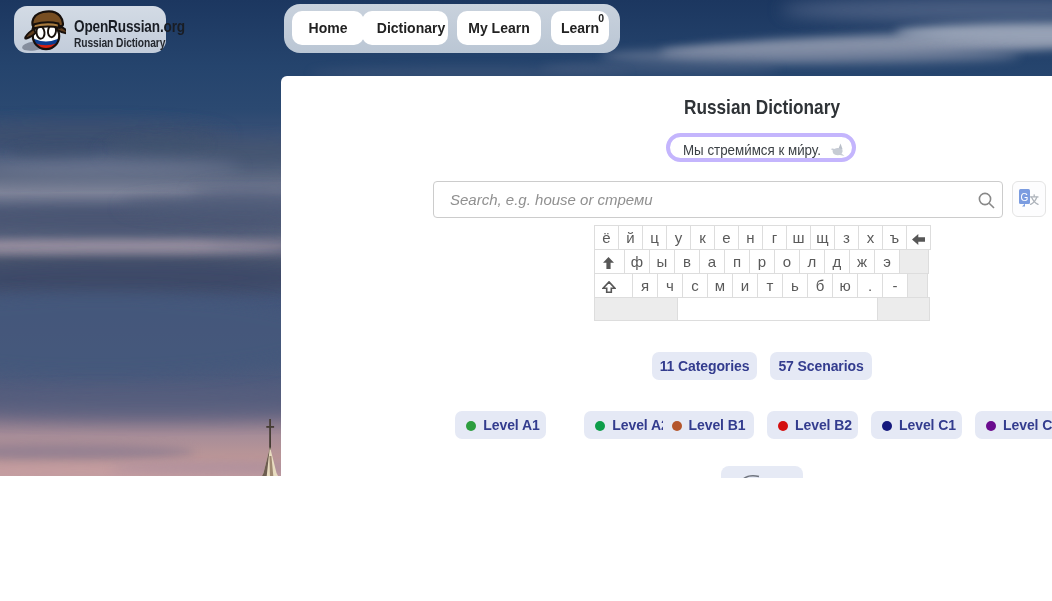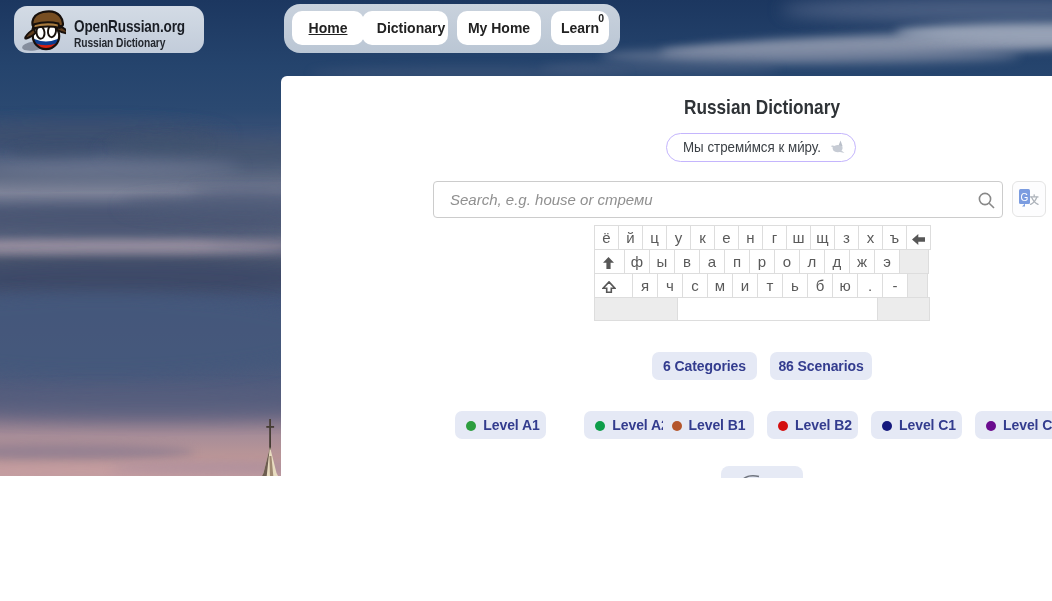--- a/index.html
+++ b/index.html
@@ -7,42 +7,42 @@
     font-family:"Liberation Sans", sans-serif; }
 
   
   #photo { position:absolute; left:0; top:0; width:1052px; height:476px; overflow:hidden; }
 
   
   #card { position:absolute; left:281px; top:76px; width:771px; height:525px;
     background:#fff; border-top-left-radius:6px; }
 
   
-  #logo { position:absolute; left:14px; top:6px; width:190px; height:47px;
+  #logo { position:absolute; left:14px; top:6px; width:152px; height:47px;
     background:linear-gradient(180deg,#d3dbe5,#c2ccda); border-radius:13px; }
   #logo .t1 { position:absolute; left:60px; top:11px; font-size:17px; font-weight:bold; color:#191d24; letter-spacing:-.2px; transform:scaleX(.8); transform-origin:left top; white-space:nowrap; }
   #logo .t2 { position:absolute; left:60px; top:30px; font-size:12.5px; font-weight:bold; color:#23272e; letter-spacing:-.1px; transform:scaleX(.82); transform-origin:left top; white-space:nowrap; }
   #ball { position:absolute; left:6px; top:3px; }
 
   
   #nav { position:absolute; left:284px; top:4px; width:336px; height:49px;
     background:linear-gradient(180deg,#c9d2dd,#bac6d4); border-radius:16px; }
   .navbtn { position:absolute; top:7px; height:34px; background:#fff; border-radius:10px;
     font-size:14px; font-weight:bold; color:#222; text-align:center; line-height:34px; }
-  #nb1 { left:8px;   width:72px;text-decoration:underline; }
+  #nb1 { left:8px;   width:72px; }
   #nb2 { left:78px;  width:86px;padding-left:12px; }
   #nb3 { left:173px; width:84px; }
   #nb4 { left:267px; width:58px; }
   #nb4 .badge { position:absolute; right:5px; top:2px; font-size:10.5px; font-weight:bold; color:#222; line-height:11px;}
 
   
   h1 { position:absolute; left:562px; top:95px; width:400px; text-align:center;
     font-size:21px; font-weight:bold; color:#2f3337; transform:scaleX(.82); }
   #pill { position:absolute; left:666px; top:133px; width:190px; height:29px;
-    background:#fff; border:1px solid #c4b5fd; border-radius:15px;
+    background:#fff; border:4px solid #c4b5fd; border-radius:15px;
     font-size:14.5px; color:#3c4146; text-align:center; line-height:27px; }
   #pill .pt { display:inline-block; transform:scaleX(.92); transform-origin:center; }
   #search { position:absolute; left:433px; top:181px; width:570px; height:37px;
     background:#fff; border:1px solid #ccc; border-radius:4px; }
   #search .ph { position:absolute; left:16px; top:9px; font-size:15px; font-style:italic; color:#909090; }
   #search svg { position:absolute; right:7px; top:10px; }
   #gt { position:absolute; left:1012px; top:181px; width:34px; height:36px;
     background:#fdfdfe; border:1px solid #e4e4e4; border-radius:6px; }
 
   
@@ -132,21 +132,21 @@
     <path d="M29.4 56 L31.4 56 L33.5 78 L30 78 Z" fill="#a08a72"></path>
   </g>
 </svg>
 </div>
 
 <div id="card"></div>
 
 <div id="nav">
   <div class="navbtn" id="nb1">Home</div>
   <div class="navbtn" id="nb2">Dictionary</div>
-  <div class="navbtn" id="nb3">My Home</div>
+  <div class="navbtn" id="nb3">My Learn</div>
   <div class="navbtn" id="nb4">Learn<span class="badge">0</span></div>
 </div>
 
 <div id="logo">
   <svg id="ball" width="46" height="46" viewBox="0 0 46 46">
     <ellipse cx="14" cy="37" rx="12" ry="4.5" fill="rgba(70,78,95,.5)" transform="rotate(-8 14 37)"></ellipse>
     <g>
       <circle cx="26" cy="27" r="13.2" fill="#fff"></circle>
       <path d="M12.9 29.5 a13.2 13.2 0 0 0 26.2 0 q -6.8 2.9 -13.1 2.9 t -13.1 -2.9 z" fill="#0b3d91"></path>
       <path d="M14.8 34.2 a13.2 13.2 0 0 0 22.4 0 q -5.8 2.1 -11.2 2.1 t -11.2 -2.1 z" fill="#d3200f"></path>
@@ -249,22 +249,22 @@
       <div class="k" style="width:26px">-</div>
     <div class="k g" style="width:21px"></div>
   </div>
   <div class="krow" style="height:24px">
     <div class="k g" style="width:84px"></div>
     <div class="k" style="width:201px"></div>
     <div class="k g" style="width:53px"></div>
   </div>
 </div>
 
-<div class="bluebtn" style="left:652px; top:352px; width:105px;">6 Categories</div>
-<div class="bluebtn" style="left:770px; top:352px; width:102px;">86 Scenarios</div>
+<div class="bluebtn" style="left:652px; top:352px; width:105px;">11 Categories</div>
+<div class="bluebtn" style="left:770px; top:352px; width:102px;">57 Scenarios</div>
 
 <div class="bluebtn" style="left:455px; top:411px; width:91px; padding-left:5px;"><span class="dot" style="background:#2d9e3f"></span>Level A1</div>
 <div class="bluebtn" style="left:584px; top:411px; width:91px; padding-left:5px;"><span class="dot" style="background:#0e9d4a"></span>Level A2</div>
 <div class="bluebtn" style="left:663px; top:411px; width:91px; "><span class="dot" style="background:#b4562c"></span>Level B1</div>
 <div class="bluebtn" style="left:767px; top:411px; width:91px; padding-left:5px;"><span class="dot" style="background:#d40f0f"></span>Level B2</div>
 <div class="bluebtn" style="left:871px; top:411px; width:91px; padding-left:5px;"><span class="dot" style="background:#15197d"></span>Level C1</div>
 <div class="bluebtn" style="left:975px; top:411px; width:91px; padding-left:5px;"><span class="dot" style="background:#6a0b8e"></span>Level C2</div>
 
 <div id="partial">
     <svg width="22" height="8" viewBox="0 0 22 8">

